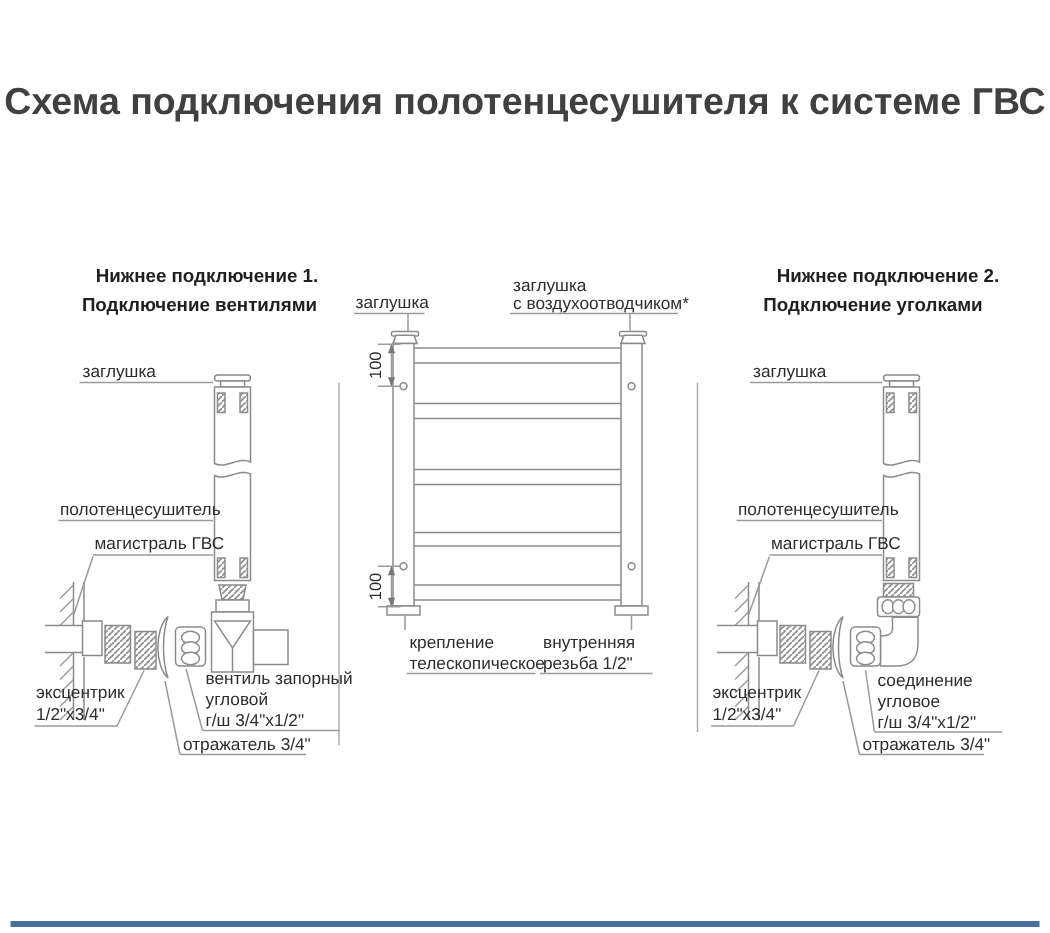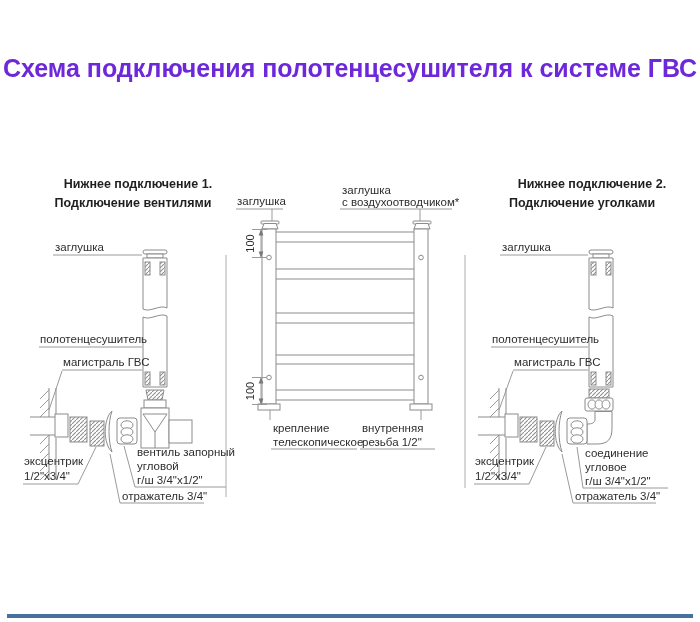--- a/index.html
+++ b/index.html
@@ -1,19 +1,19 @@
 <!DOCTYPE html>
 <html><head>
 <meta charset="utf-8">
 <style>
   html,body{margin:0;padding:0;background:#fff;}
   #stage{position:relative;width:700px;height:622px;background:#fff;overflow:hidden;
          font-family:"Liberation Sans",sans-serif;}
   #main-title{position:absolute;left:0;top:54px;width:700px;text-align:center;
-              font-size:25px;font-weight:700;color:#6d28d9;letter-spacing:0px;}
+              font-size:25px;font-weight:700;color:#404040;letter-spacing:0px;}
   #footer-bar{position:absolute;left:7px;top:614px;width:686px;height:4px;background:#47719c;}
   svg{position:absolute;left:0;top:0;}
   svg text{font-family:"Liberation Sans",sans-serif;}
   .lbl{font-size:11.5px;fill:#2d2d2d;}
   .hdr{font-size:12.5px;font-weight:700;fill:#1f1f1f;}
   .dim{font-size:11px;fill:#2d2d2d;}
   .ol{fill:#fff;stroke:#8b8b8b;stroke-width:1;}
   .olw{fill:#fff;stroke:none;}
   .ln{stroke:#8b8b8b;stroke-width:1;fill:none;}
   .hat{fill:url(#h);stroke:#8b8b8b;stroke-width:1;}

